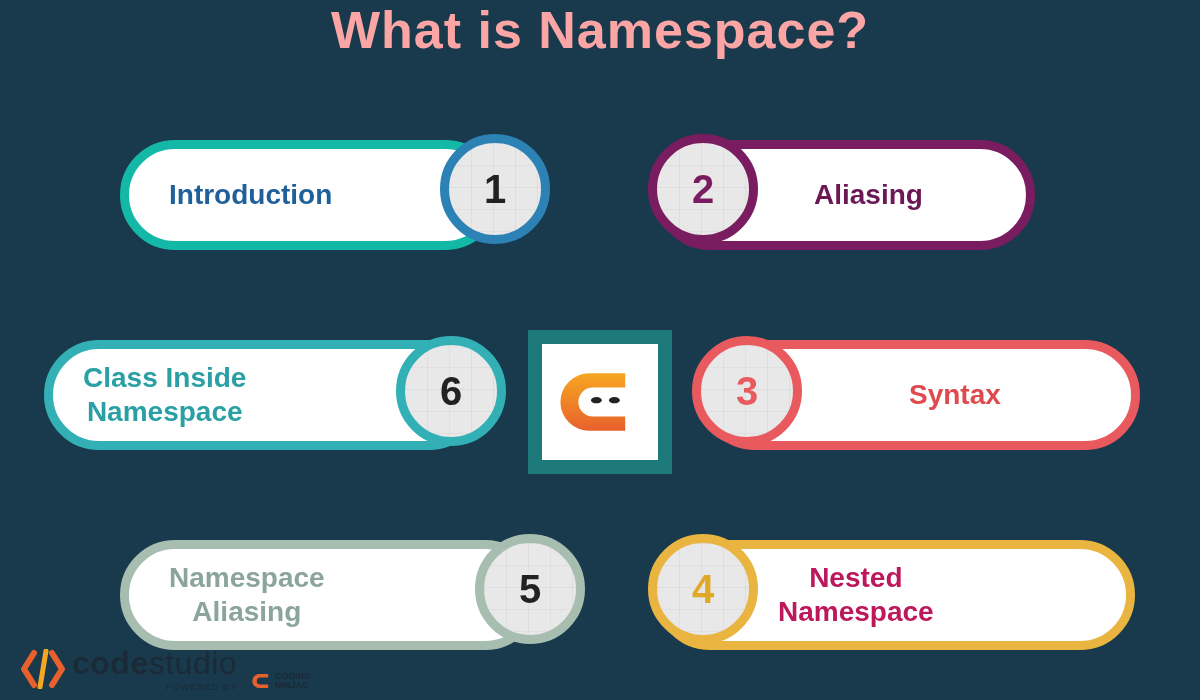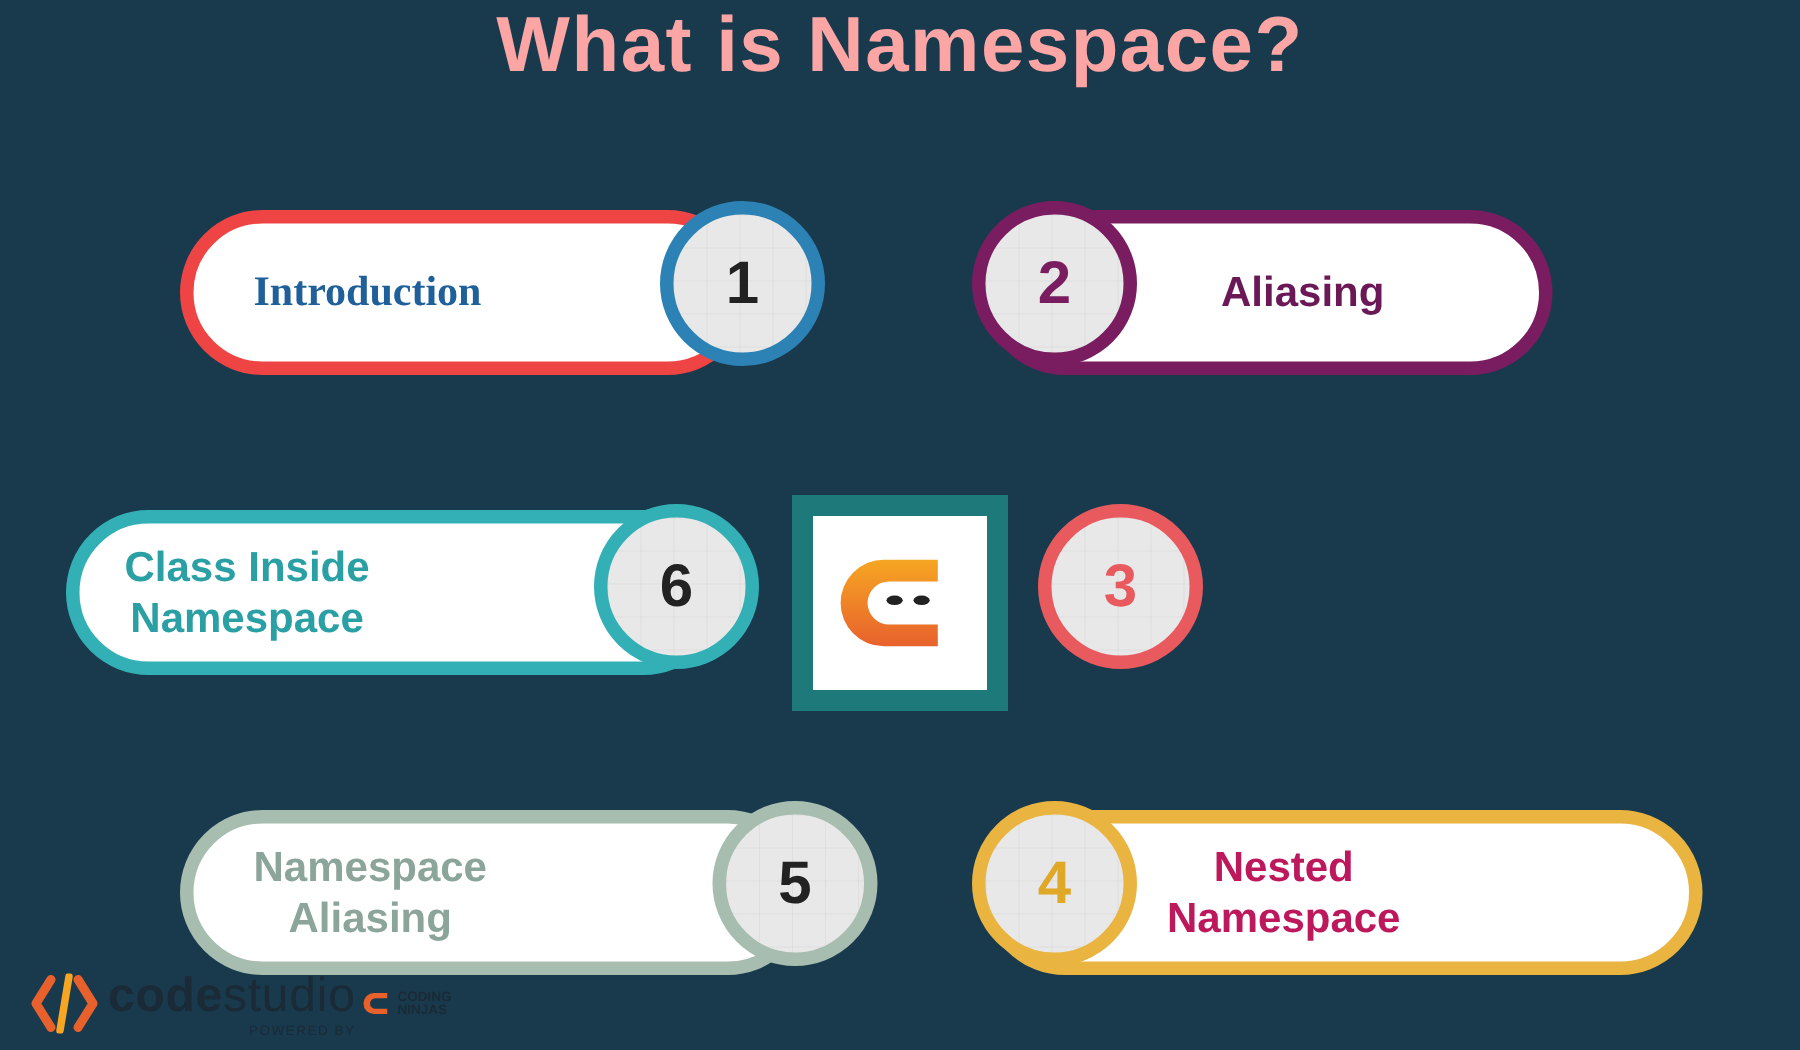--- a/index.html
+++ b/index.html
@@ -67,21 +67,21 @@
     font-weight: 800;
     color: #222;
     z-index: 20;
     background-image:
       linear-gradient(to right, rgba(0,0,0,0.04) 1px, transparent 1px),
       linear-gradient(to bottom, rgba(0,0,0,0.04) 1px, transparent 1px);
     background-size: 22px 22px;
   }
 
   
-  .p1 { left: 120px; top: 30px; width: 380px; border: 9px solid #ef4444; font-family: Liberation Serif, serif; }
+  .p1 { left: 120px; top: 30px; width: 380px; border: 9px solid #14b8a6; }
   .p1 .pill-label { color: #1f5f9a; margin-left: 40px; }
   .n1 { left: 440px; top: 24px; border: 9px solid #2d82b5; }
 
   
   .p2 { left: 655px; top: 30px; width: 380px; border: 9px solid #7a1c60; }
   .p2 .pill-label { color: #6a1856; margin-left: 150px; }
   .n2 { left: 648px; top: 24px; border: 9px solid #7a1c60; color: #7a1c60; }
 
   
   .p3 { left: 700px; top: 230px; width: 440px; border: 9px solid #e85a5e; }
@@ -101,20 +101,22 @@
   
   .p6 { left: 44px; top: 230px; width: 440px; border: 9px solid #33b0b5; }
   .p6 .pill-label { color: #2aa0a5; margin-left: 30px; }
   .n6 { left: 396px; top: 226px; border: 9px solid #33b0b5; }
 
   
   .footer {
     position: absolute;
     left: 20px; bottom: 8px;
     display: flex;
+    align-items: flex-end;
+    gap: 10px;
   }
   .cs-logo { display: flex; align-items: center; gap: 6px; }
   .cs-name { font-size: 32px; font-weight: 600; color: #1a2a36; letter-spacing: 0.5px; }
   .cs-name .studio { font-weight: 400; }
   .powered { font-size: 9px; letter-spacing: 1px; color: #1a2a36; text-align: right; display:block; }
   .cn-block { display: flex; align-items: center; gap: 2px; margin-left: 4px; }
   .cn-text { font-size: 9px; line-height: 1; color: #1a2a36; font-weight: 700; }
 </style>
 </head>
 <body>
@@ -126,20 +128,23 @@
   <div class="pill p1">
     <div class="pill-label">Introduction</div>
   </div>
   <div class="num-circle n1">1</div>
 
   <div class="pill p2">
     <div class="pill-label">Aliasing</div>
   </div>
   <div class="num-circle n2">2</div>
 
+  <div class="pill p3">
+    <div class="pill-label">Syntax</div>
+  </div>
   <div class="num-circle n3">3</div>
 
   <div class="pill p4">
     <div class="pill-label">Nested<br>Namespace</div>
   </div>
   <div class="num-circle n4">4</div>
 
   <div class="pill p5">
     <div class="pill-label">Namespace<br>Aliasing</div>
   </div>

